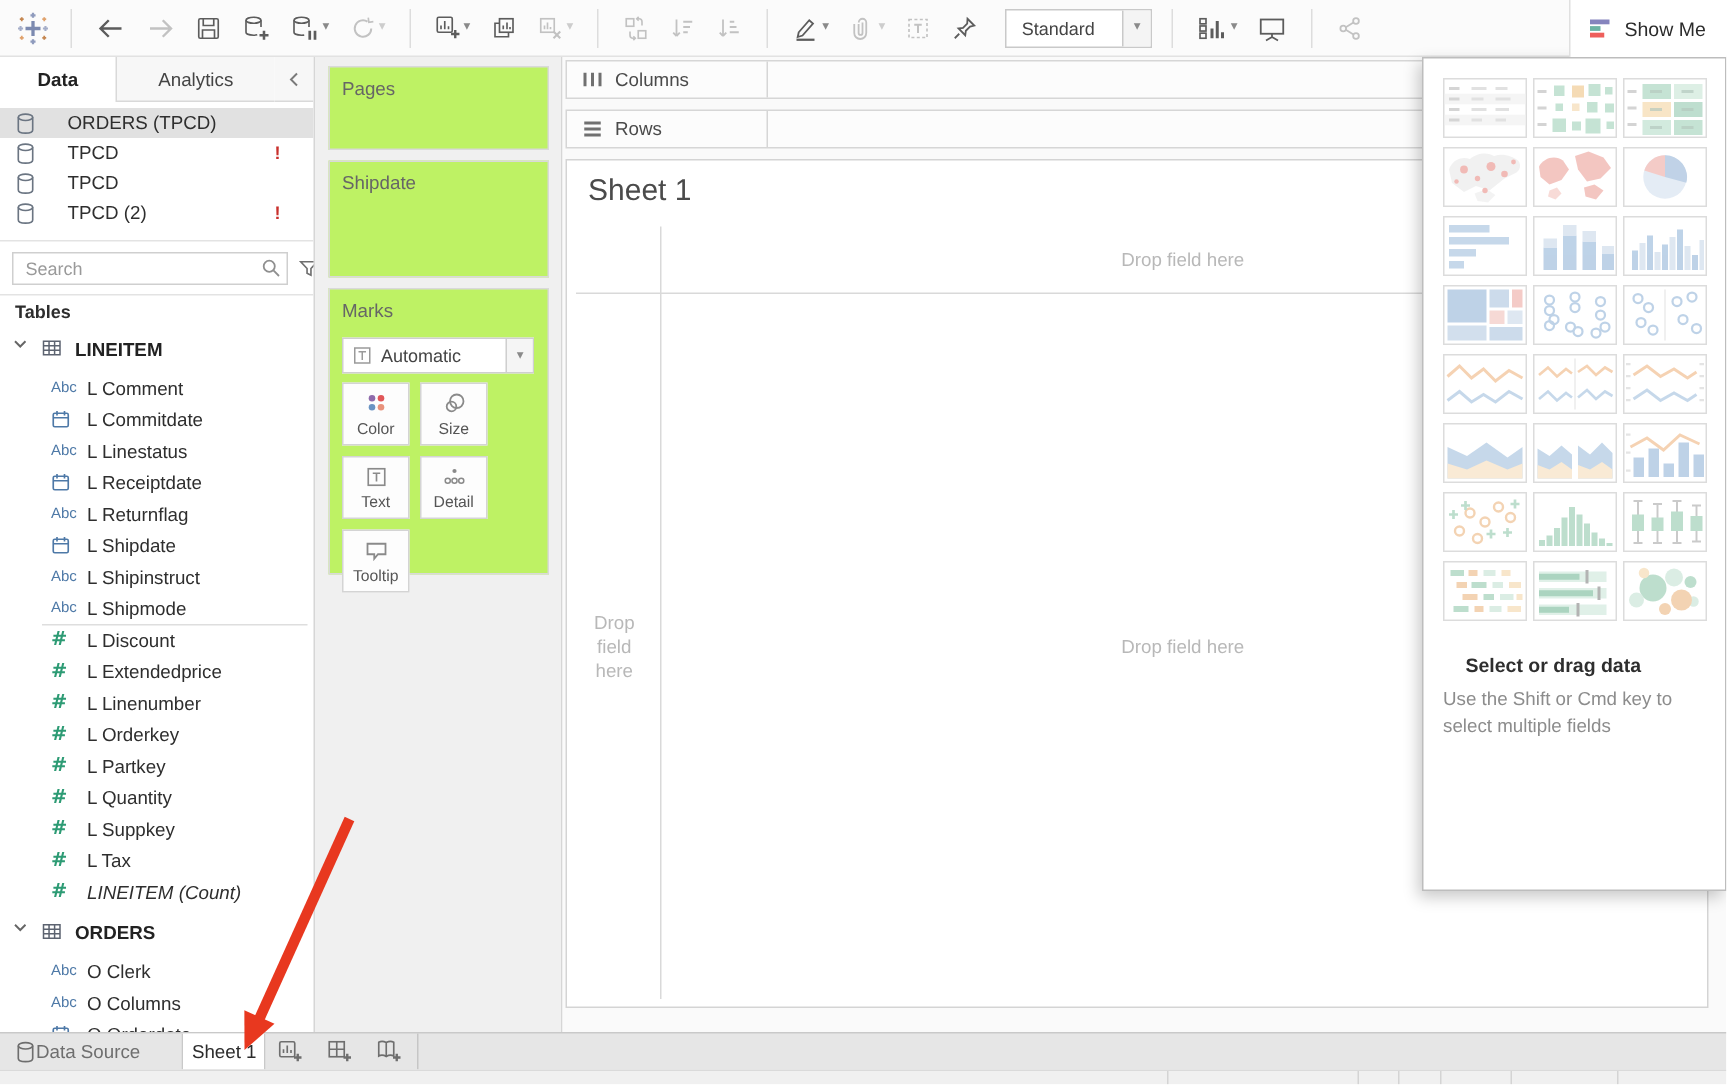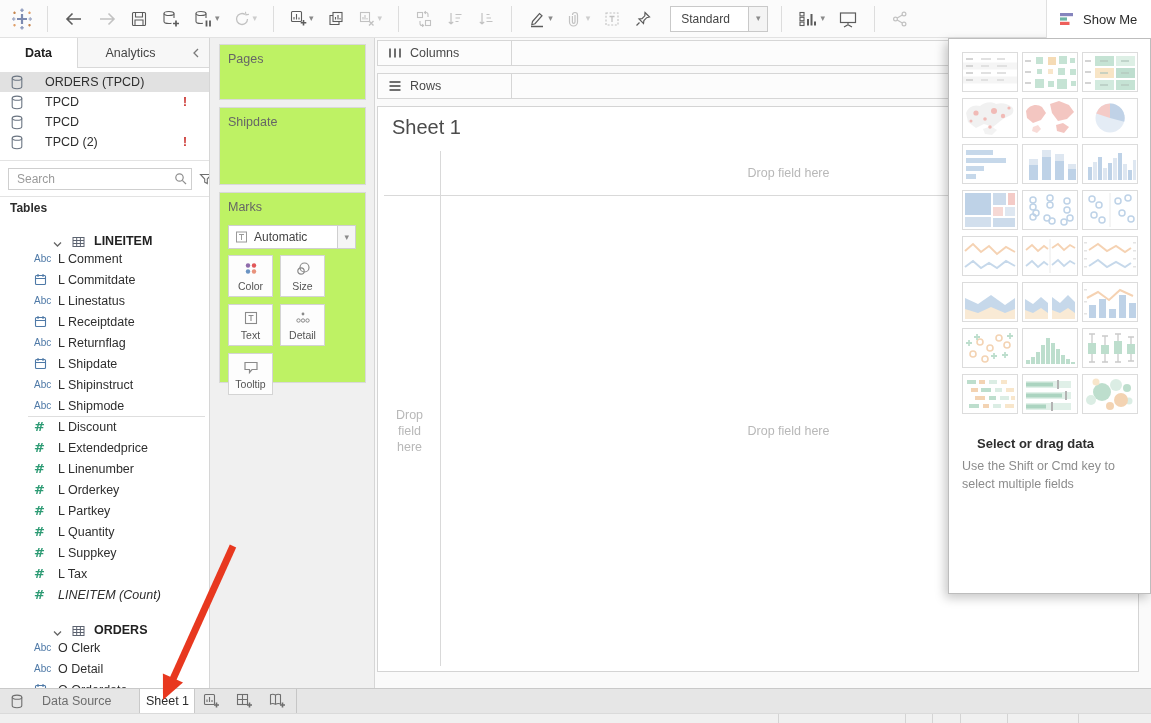--- a/index.html
+++ b/index.html
@@ -33,21 +33,21 @@
   .ds-ic{color:#6b7582;}
   .ds-label{font-size:12.5px;color:#2e2e2e;}
   .ds-err{margin-left:auto;margin-right:22px;color:#c9302c;font-weight:bold;font-size:12px;}
   .search-row{position:absolute;left:0;top:122px;right:0;height:37px;border-top:1px solid #e3e3e3;border-bottom:1px solid #e3e3e3;display:flex;align-items:center;padding:0 6px 0 8px;box-sizing:border-box;gap:5px;}
   .searchbox{flex:1;display:flex;align-items:center;height:22px;border:1px solid #cfcfcf;background:#fff;padding:0 4px 0 6px;box-sizing:border-box;}
   .search-input{flex:1;border:none;outline:none;font-size:12px;color:#333;min-width:0;background:transparent;font-family:inherit;}
   .search-input::placeholder{color:#9a9a9a;}
   .sr-ic{padding:2px;cursor:pointer;}
   .tables-label{position:absolute;left:10px;top:163px;font-weight:bold;font-size:12px;color:#2d2d2d;}
   .fields{position:absolute;left:0;top:182px;right:0;bottom:0;overflow:hidden;padding-top:6px;}
-  .grp{display:flex;align-items:flex-end;height:22px;padding-left:6px;gap:0;cursor:pointer;margin-left:44px;}
+  .grp{display:flex;align-items:flex-start;height:22px;padding-left:6px;gap:0;cursor:pointer;}
   .fields .grp:not(:first-child){margin-top:10px;}
   .g-ch{width:14px;}
   .g-tb{width:20px;margin-left:4px;}
   .g-name{margin-left:6px;font-weight:bold;font-size:12.5px;color:#222;}
   .frow{display:flex;align-items:center;height:21px;padding-left:34px;cursor:pointer;position:relative;}
   .frow.sep::before{content:'';position:absolute;left:28px;right:4px;top:0;height:1px;background:#dedede;}
   .f-ic{width:24px;flex:0 0 24px;display:inline-flex;justify-content:flex-start;}
   .f-ic.abc{font-size:10px;color:#4e79a7;letter-spacing:0;}
   .f-ic.num{font-size:13px;color:#2d9b74;font-weight:600;font-family:"DejaVu Sans",sans-serif;}
   .f-label{font-size:12.5px;color:#2e2e2e;}
@@ -88,21 +88,21 @@
   
   .showme-panel{position:absolute;left:948px;top:38px;width:203px;height:556px;background:#fff;border:1px solid #bdbdbd;box-sizing:border-box;box-shadow:-3px 4px 10px rgba(0,0,0,.22);z-index:20;}
   .tiles{padding:13px 0 0 13px;width:190px;}
   .tile{display:inline-block;width:56px;height:40px;background:#fff;border:1px solid #dcdcdc;box-sizing:border-box;margin:0 4px 6px 0;vertical-align:top;cursor:pointer;}
   .tile svg{opacity:.75;display:block;}
   .sm-title{margin:16px 0 0 28px;font-size:13px;font-weight:bold;color:#2e2e2e;}
   .sm-hint{margin:6px 13px 0 13px;font-size:12.5px;color:#8c8c8c;line-height:18px;}
 
   
   .bottombar{position:absolute;left:0;top:688px;width:1151px;height:25px;background:#e6e6e6;border-top:1px solid #c9c9c9;box-sizing:border-box;display:flex;align-items:stretch;}
-  .bb-ds{display:flex;align-items:center;gap:18px;padding:0 16px 0 10px;color:#6e6e6e;font-size:12.5px;cursor:pointer;}
+  .bb-ds{display:flex;align-items:center;gap:0;padding:0 16px 0 10px;color:#6e6e6e;font-size:12.5px;cursor:pointer;}
   .bb-sheet{margin-left:12px;width:54px;background:#fff;border-left:1px solid #c9c9c9;border-right:1px solid #c9c9c9;display:flex;align-items:center;justify-content:center;font-size:12.5px;color:#2c2c2c;cursor:pointer;}
   .bb-ic{width:33px;display:flex;align-items:center;justify-content:center;color:#6e6e6e;cursor:pointer;}
   .bb-div{width:1px;background:#c6c6c6;margin:0 2px;}
   .statusbar{position:absolute;left:0;top:713px;width:1151px;height:10px;background:#f0f0f0;border-top:1px solid #dadada;box-sizing:border-box;}
   .sb-div{position:absolute;top:0;bottom:0;width:1px;background:#d4d4d4;}
 
   .arrow{position:absolute;left:0;top:0;z-index:40;pointer-events:none;}
 </style>
 </head>
 <body>
@@ -504,21 +504,21 @@
             </svg>
           </span>
           <span class="g-name">ORDERS</span>
         </div>
         <div class="frow">
           <span class="f-ic abc">Abc</span>
           <span class="f-label">O Clerk</span>
         </div>
         <div class="frow">
           <span class="f-ic abc">Abc</span>
-          <span class="f-label">O Detail</span>
+          <span class="f-label">O Columns</span>
         </div>
         <div class="frow">
           <span class="f-ic">
             <svg width="13" height="13" viewBox="0 0 13 13" fill="none" stroke="#4e79a7" stroke-width="1.1">
               <rect x="1.5" y="2.5" width="10" height="9" rx="1"></rect>
               <path d="M4 1v3M9 1v3M1.5 5.5h10"></path>
             </svg>
           </span>
           <span class="f-label">O Orderdate</span>
         </div>

